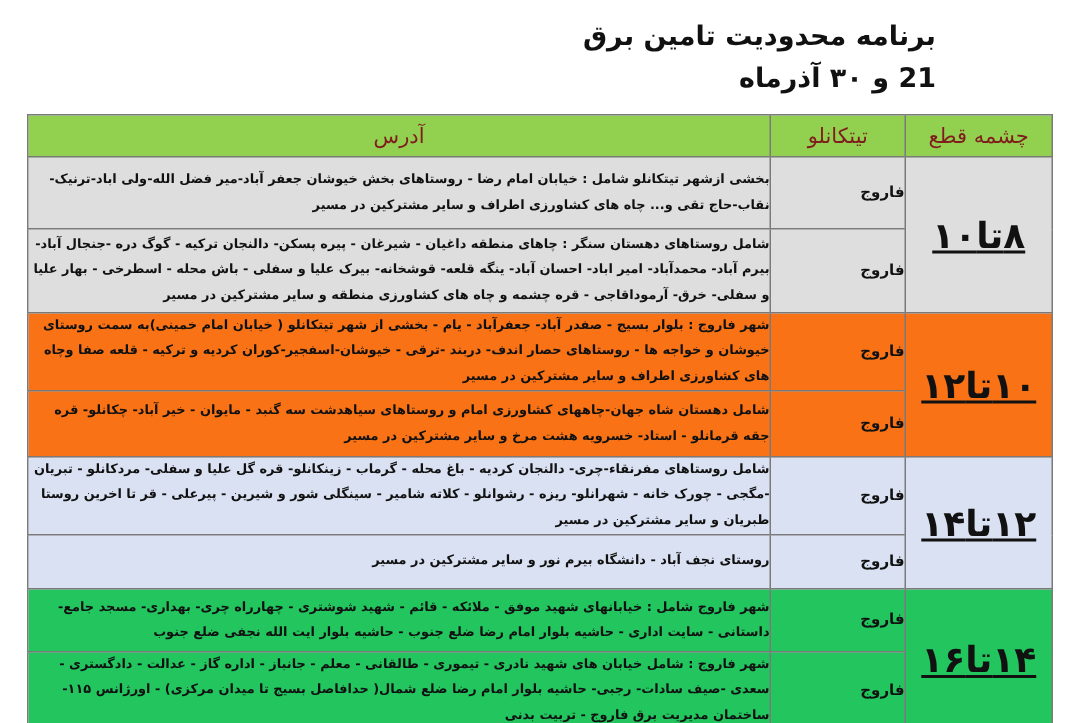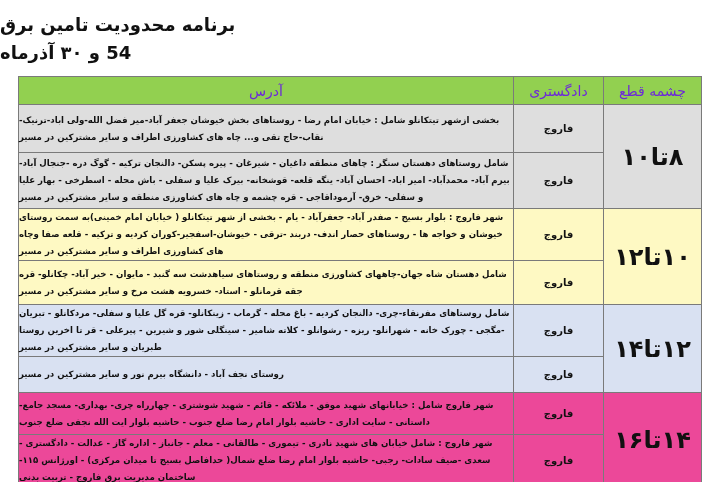--- a/index.html
+++ b/index.html
@@ -1,69 +1,69 @@
 <!DOCTYPE html>
 <html><head>
 <meta charset="utf-8">
 <style>
   html, body { margin:0; padding:0; background:#ffffff; }
   body { width:720px; height:482px; position:relative; overflow:hidden; font-family:"DejaVu Sans", sans-serif; color:#111; }
-  .title { position:absolute; left:0; width:624px; text-align:left; font-weight:bold; direction:rtl; }
+  .title { position:absolute; left:0; width:624px; text-align:right; font-weight:bold; direction:rtl; }
   .title1 { top:14px; font-size:18px; }
   .title2 { top:42px; font-size:18px; }
   table.sched { position:absolute; left:18px; top:76px; width:684px; border-collapse:collapse; direction:rtl; table-layout:fixed; }
   table.sched th, table.sched td { border:1px solid #7a7a7a; padding:0; }
-  table.sched th { background:#92d050; height:27px; font-size:14px; font-weight:normal; color:#6d28d9; }
+  table.sched th { background:#92d050; height:27px; font-size:14px; font-weight:normal; color:#7f1d1d; }
   .c-time { width:98px; }
   .c-city { width:90px; }
-  td.addr { font-size:8.6px; font-weight:bold; line-height:17px; text-align:left; padding:0 6px; }
-  td.city { font-size:10px; font-weight:bold; text-align:center; }
-  td.time { font-size:24px; font-weight:bold; text-align:center; }
+  td.addr { font-size:8.6px; font-weight:bold; line-height:17px; text-align:right; padding:0 6px; }
+  td.city { font-size:10px; font-weight:bold; }
+  td.time { font-size:24px; font-weight:bold; text-align:center;text-decoration:underline; }
   .g1 td { background:#dedede; }
-  .g2 td { background:#fef9c3; }
+  .g2 td { background:#f97316; }
   .g3 td { background:#d9e1f2; }
-  .g4 td { background:#ec4899; }
+  .g4 td { background:#22c55e; }
 </style>
 </head>
 <body>
 
 <div class="title title1">برنامه محدودیت تامین برق</div>
-<div class="title title2">54 و ۳۰ آذرماه</div>
+<div class="title title2">21 و ۳۰ آذرماه</div>
 
 <table class="sched">
   <colgroup>
     <col class="c-time">
       <col class="c-city">
       <col>
   </colgroup>
   <thead>
     <tr>
       <th>چشمه قطع</th>
-      <th>دادگستری</th>
+      <th>تیتکانلو</th>
       <th>آدرس</th>
     </tr>
   </thead>
   <tbody>
     <tr class="g1" style="height:48px">
       <td class="time" rowspan="2">۸تا۱۰</td>
       <td class="city">فاروج</td>
       <td class="addr">بخشی ازشهر تیتکانلو شامل : خیابان امام رضا - روستاهای بخش خیوشان جعفر آباد-میر فضل الله-ولی اباد-ترنیک-نقاب-حاج تقی و... چاه های کشاورزی اطراف و سایر مشترکین در مسیر</td>
     </tr>
     <tr class="g1" style="height:56px">
       <td class="city">فاروج</td>
       <td class="addr">شامل روستاهای دهستان سنگر : چاهای منطقه داغیان - شیرغان - پیره پسکن- دالنجان ترکیه - گوگ دره -جنجال آباد- بیرم آباد- محمدآباد- امیر اباد- احسان آباد- ینگه قلعه- قوشخانه- بیرک علیا و سفلی - باش محله - اسطرخی - بهار علیا و سفلی- خرق- آرموداقاجی - قره چشمه و چاه های کشاورزی منطقه و سایر مشترکین در مسیر</td>
     </tr>
     <tr class="g2" style="height:48px">
       <td class="time" rowspan="2">۱۰تا۱۲</td>
       <td class="city">فاروج</td>
       <td class="addr">شهر فاروج : بلوار بسیج - صفدر آباد- جعفرآباد - یام - بخشی از شهر تیتکانلو ( خیابان امام خمینی)به سمت روستای خیوشان و خواجه ها - روستاهای حصار اندف- دربند -ترقی - خیوشان-اسفجیر-کوران کردیه و ترکیه - قلعه صفا وچاه های کشاورزی اطراف و سایر مشترکین در مسیر</td>
     </tr>
     <tr class="g2" style="height:44px">
       <td class="city">فاروج</td>
-      <td class="addr">شامل دهستان شاه جهان-چاههای کشاورزی منطقه و روستاهای سیاهدشت سه گنبد - مایوان - خیر آباد- چکانلو- قره جقه قرمانلو - استاد- خسرویه هشت مرخ و سایر مشترکین در مسیر</td>
+      <td class="addr">شامل دهستان شاه جهان-چاههای کشاورزی امام و روستاهای سیاهدشت سه گنبد - مایوان - خیر آباد- چکانلو- قره جقه قرمانلو - استاد- خسرویه هشت مرخ و سایر مشترکین در مسیر</td>
     </tr>
     <tr class="g3" style="height:42px">
       <td class="time" rowspan="2">۱۲تا۱۴</td>
       <td class="city">فاروج</td>
       <td class="addr">شامل روستاهای مفرنقاء-چری- دالنجان کردیه - باغ محله - گرماب - زینکانلو- قره گل علیا و سفلی- مردکانلو - تبریان -مگجی - چورک خانه - شهرانلو- ریزه - رشوانلو - کلاته شامیر - سینگلی شور و شیرین - پیرعلی - قر تا اخرین روستا طبریان و سایر مشترکین در مسیر</td>
     </tr>
     <tr class="g3" style="height:36px">
       <td class="city">فاروج</td>
       <td class="addr">روستای نجف آباد - دانشگاه بیرم نور و سایر مشترکین در مسیر</td>
     </tr>

